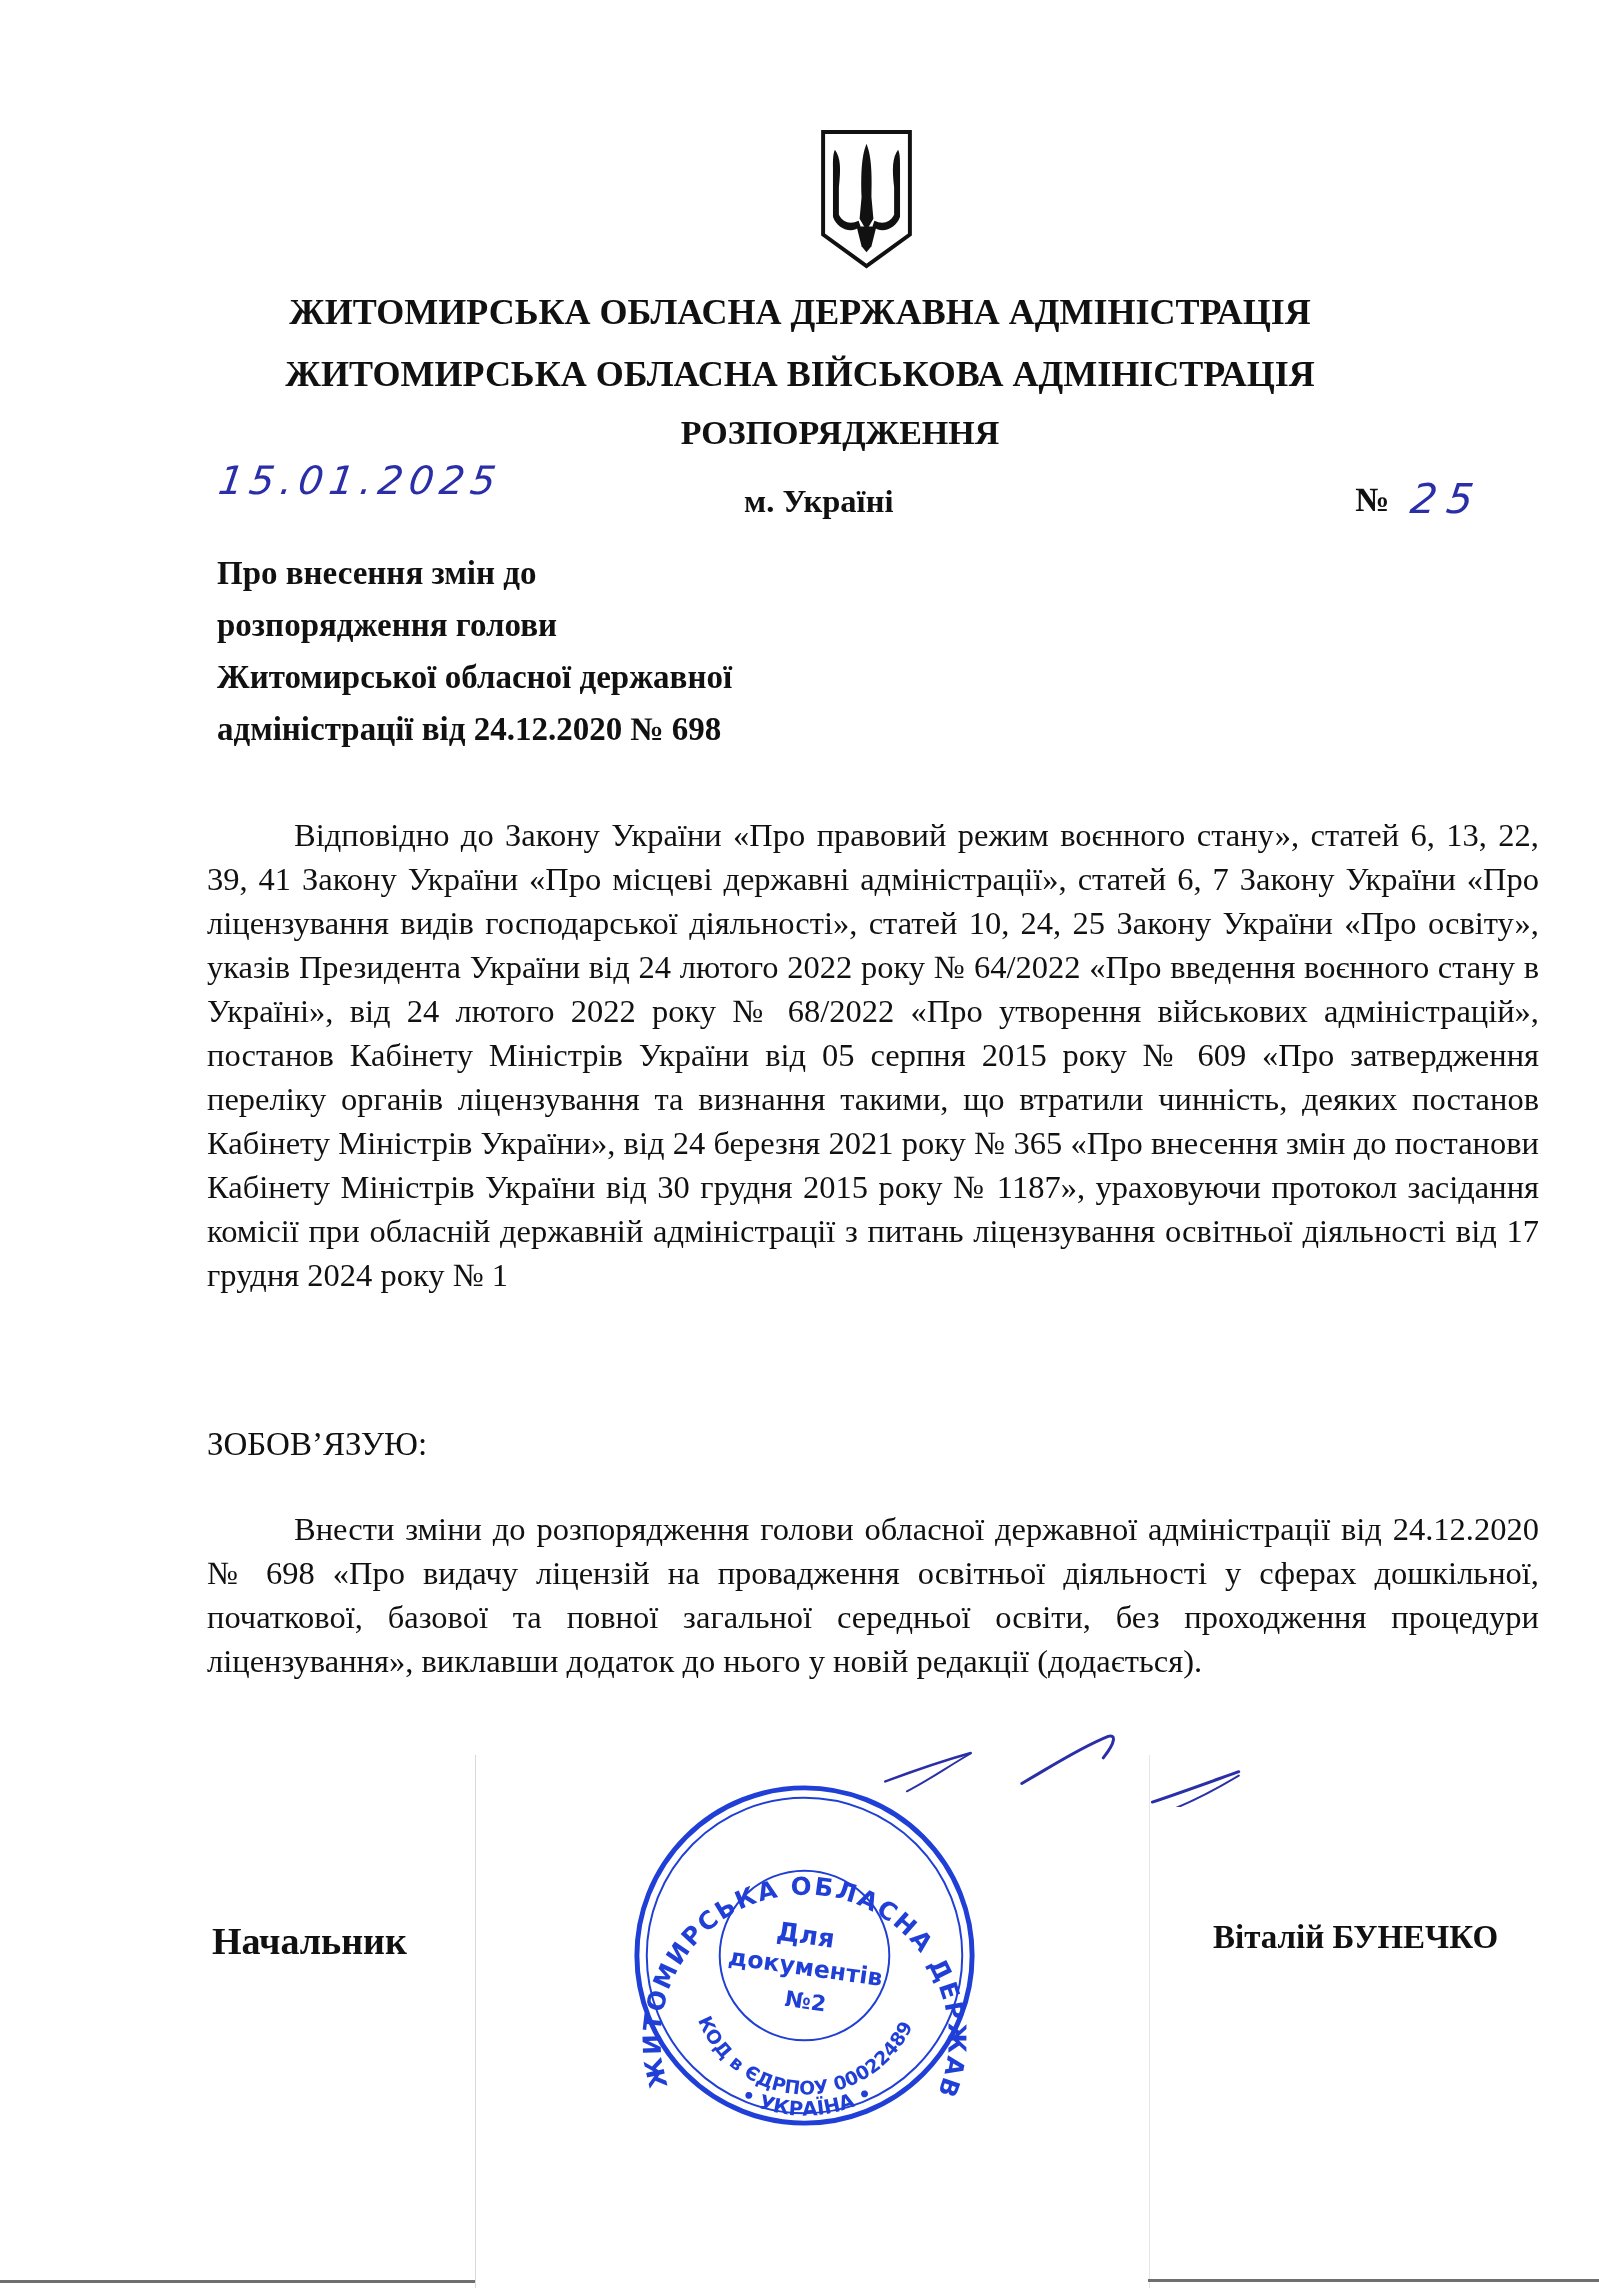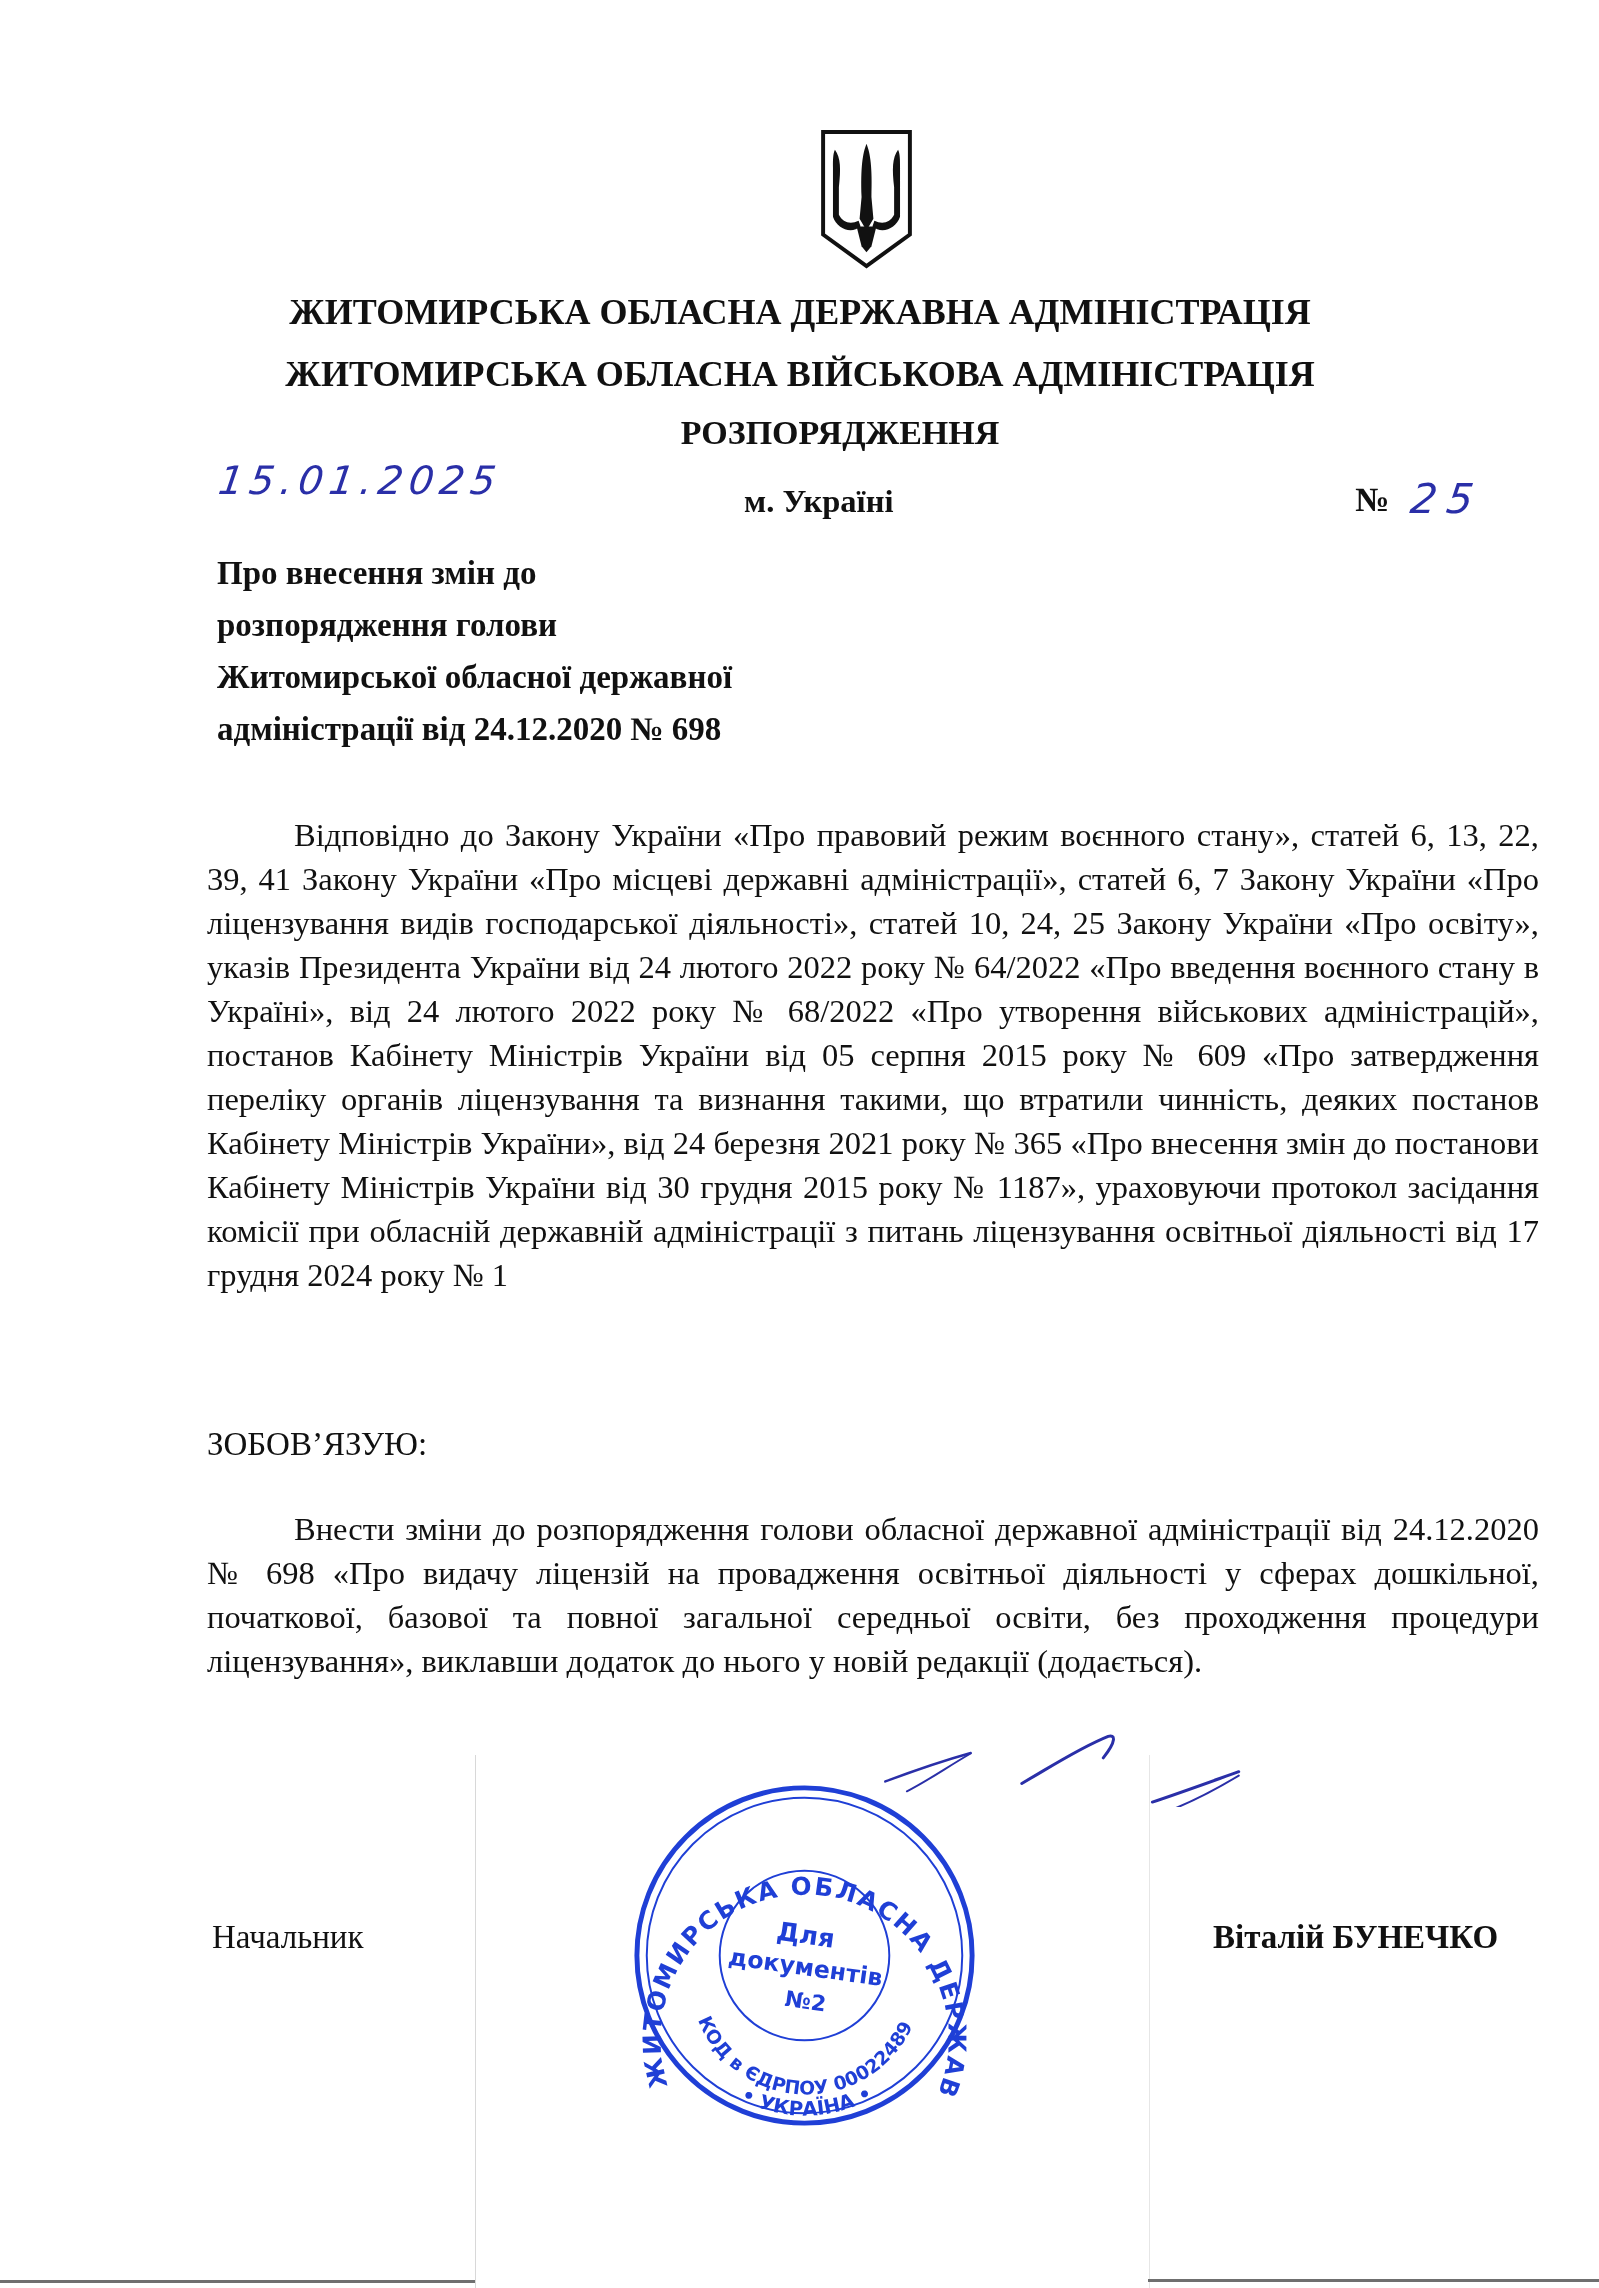--- a/index.html
+++ b/index.html
@@ -16,21 +16,21 @@
   .numlabel { left: 1355px; top: 481px; font-size: 34px; font-weight: bold; }
   .num-hand { left: 1411px; top: 475px; font-size: 41px; letter-spacing: 9.9px; transform: skewX(-8deg); }
   .subject { left: 217px; top: 547px; width: 532px; font-size: 33px; font-weight: bold; line-height: 52px; }
   .para { left: 207px; width: 1332px; font-size: 32.5px; line-height: 44px; text-align: justify; text-indent: 87px; font-stretch: condensed; }
   .para1 { top: 813px; }
   .para2 { top: 1507px; }
   .oblige { left: 207px; top: 1426px; font-size: 33px; font-weight: normal; }
   .pasted { left: 475px; top: 1755px; width: 673px; height: 533px; background: #ffffff; border-left: 1px solid #d8d8d8; border-right: 1px solid #e6e6e6; }
   .bottomline-l { left: 0; top: 2280px; width: 475px; height: 3px; background: #6f6f6f; }
   .bottomline-r { left: 1148px; top: 2279px; width: 452px; height: 3px; background: #6f6f6f; }
-  .signer-title { left: 212px; top: 1919px; font-size: 33px; font-weight: normal; }
+  .signer-title { left: 212px; top: 1919px; font-size: 38px; font-weight: bold; }
   .signer-name { left: 1189px; top: 1919px; font-size: 33px; font-weight: bold; margin-left: 24px; }
   .stamp { left: 630px; top: 1778px; width: 350px; height: 355px; }
   .signature { left: 867px; top: 1699px; width: 394px; height: 108px; }
 </style>
 </head>
 <body>
 
 <svg class="abs coat" viewBox="0 0 100 145">
   <path d="M6 4 H94 V108 L50 140 L6 108 Z" fill="#fff" stroke="#111" stroke-width="4"></path>
   <path d="M50 16 C46 26 44 40 45 70 L43 92 L50 104 L57 92 L55 70 C56 40 54 26 50 16 Z" fill="#111"></path>

